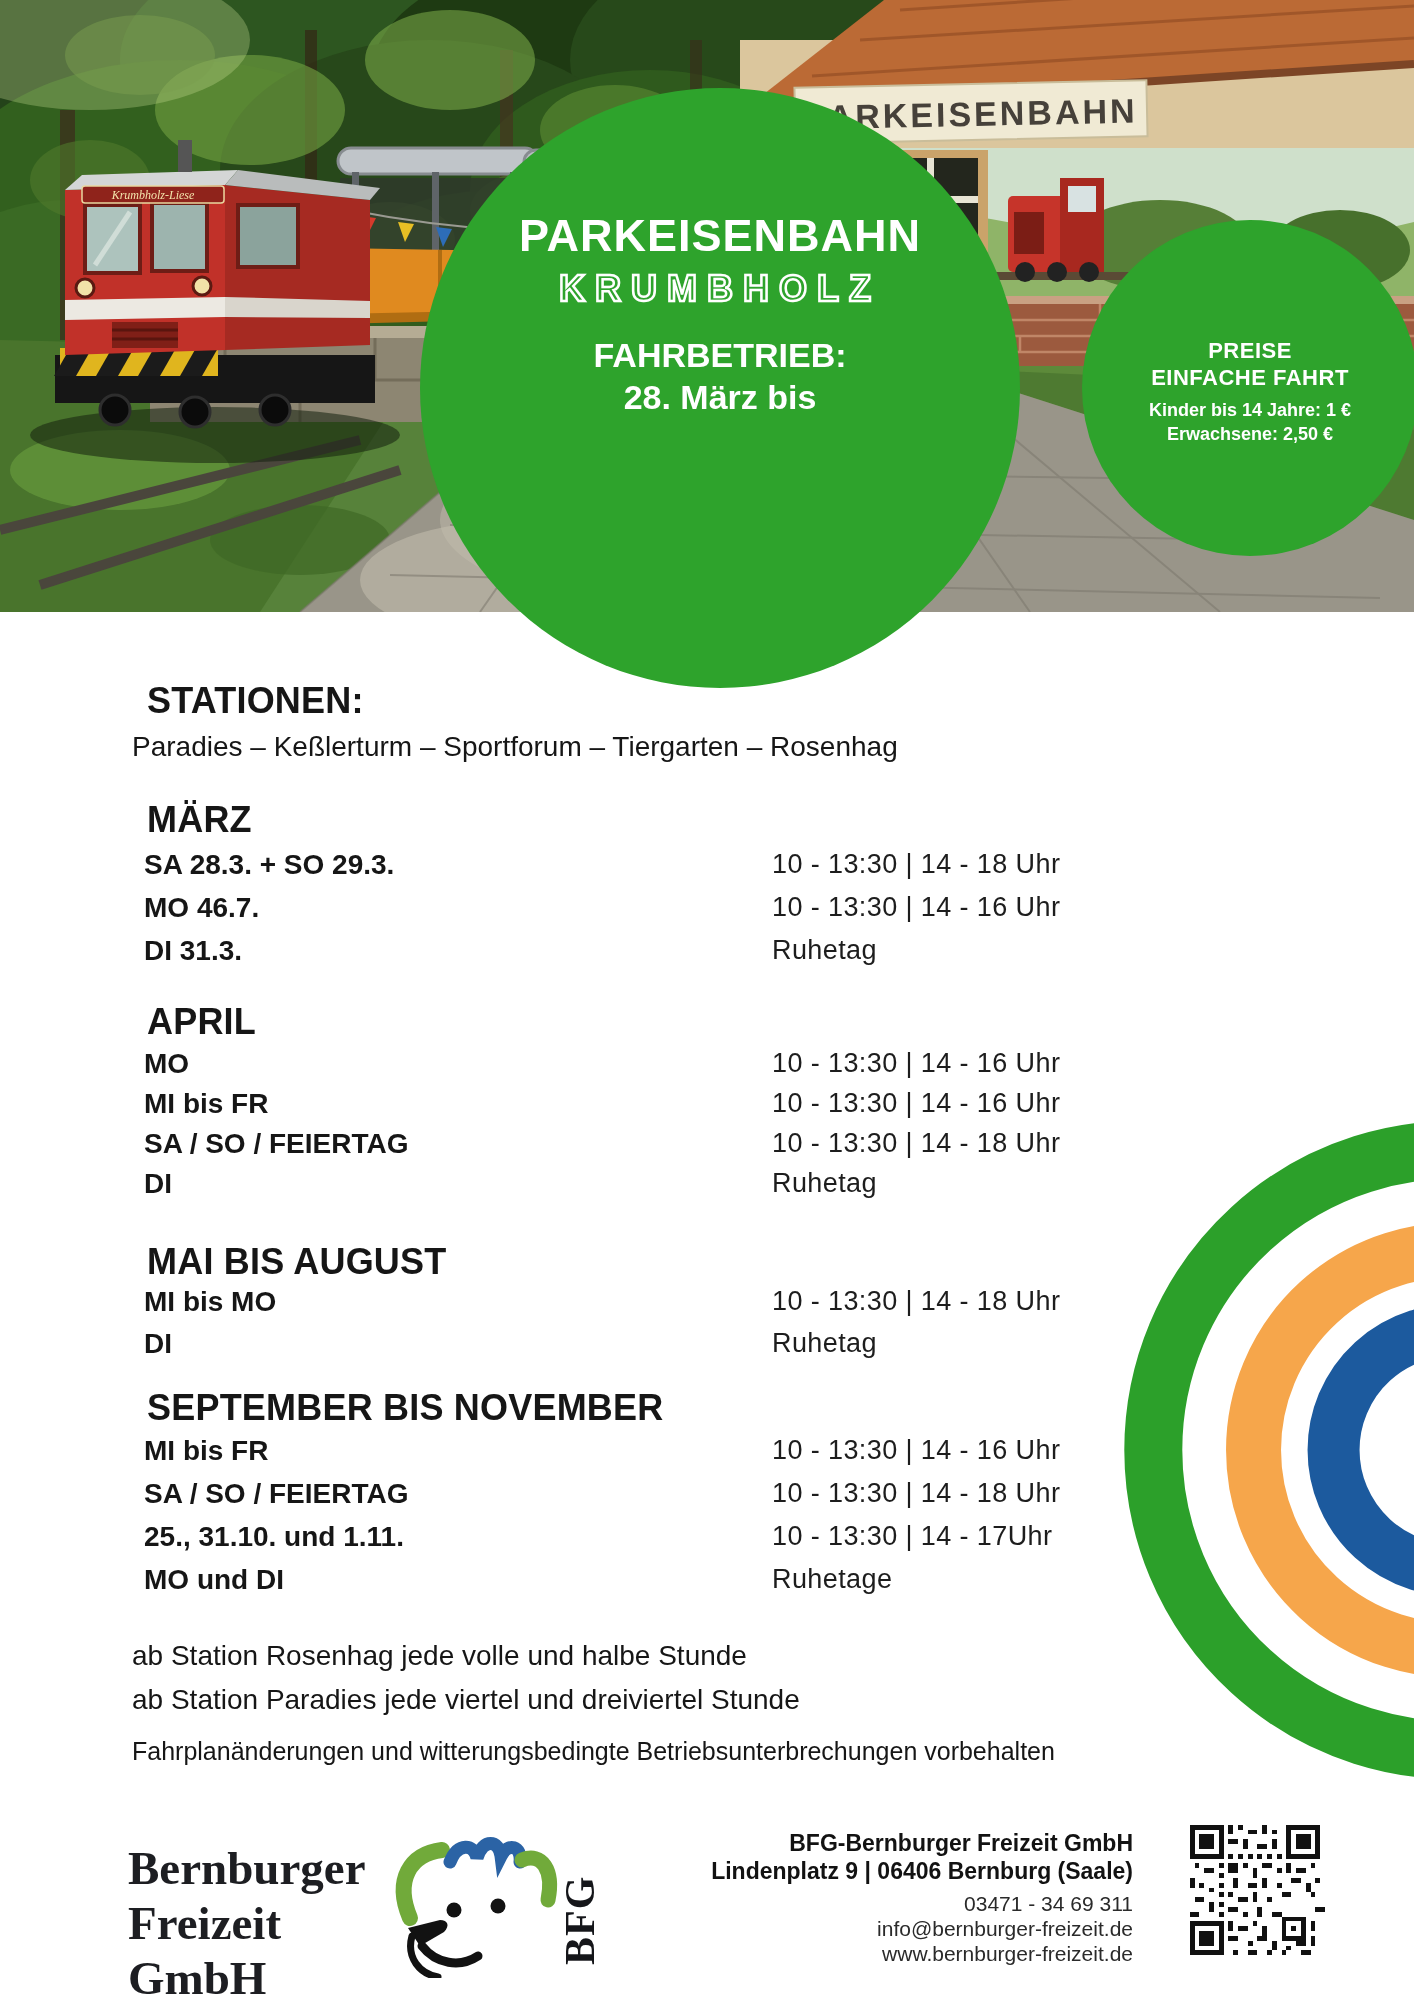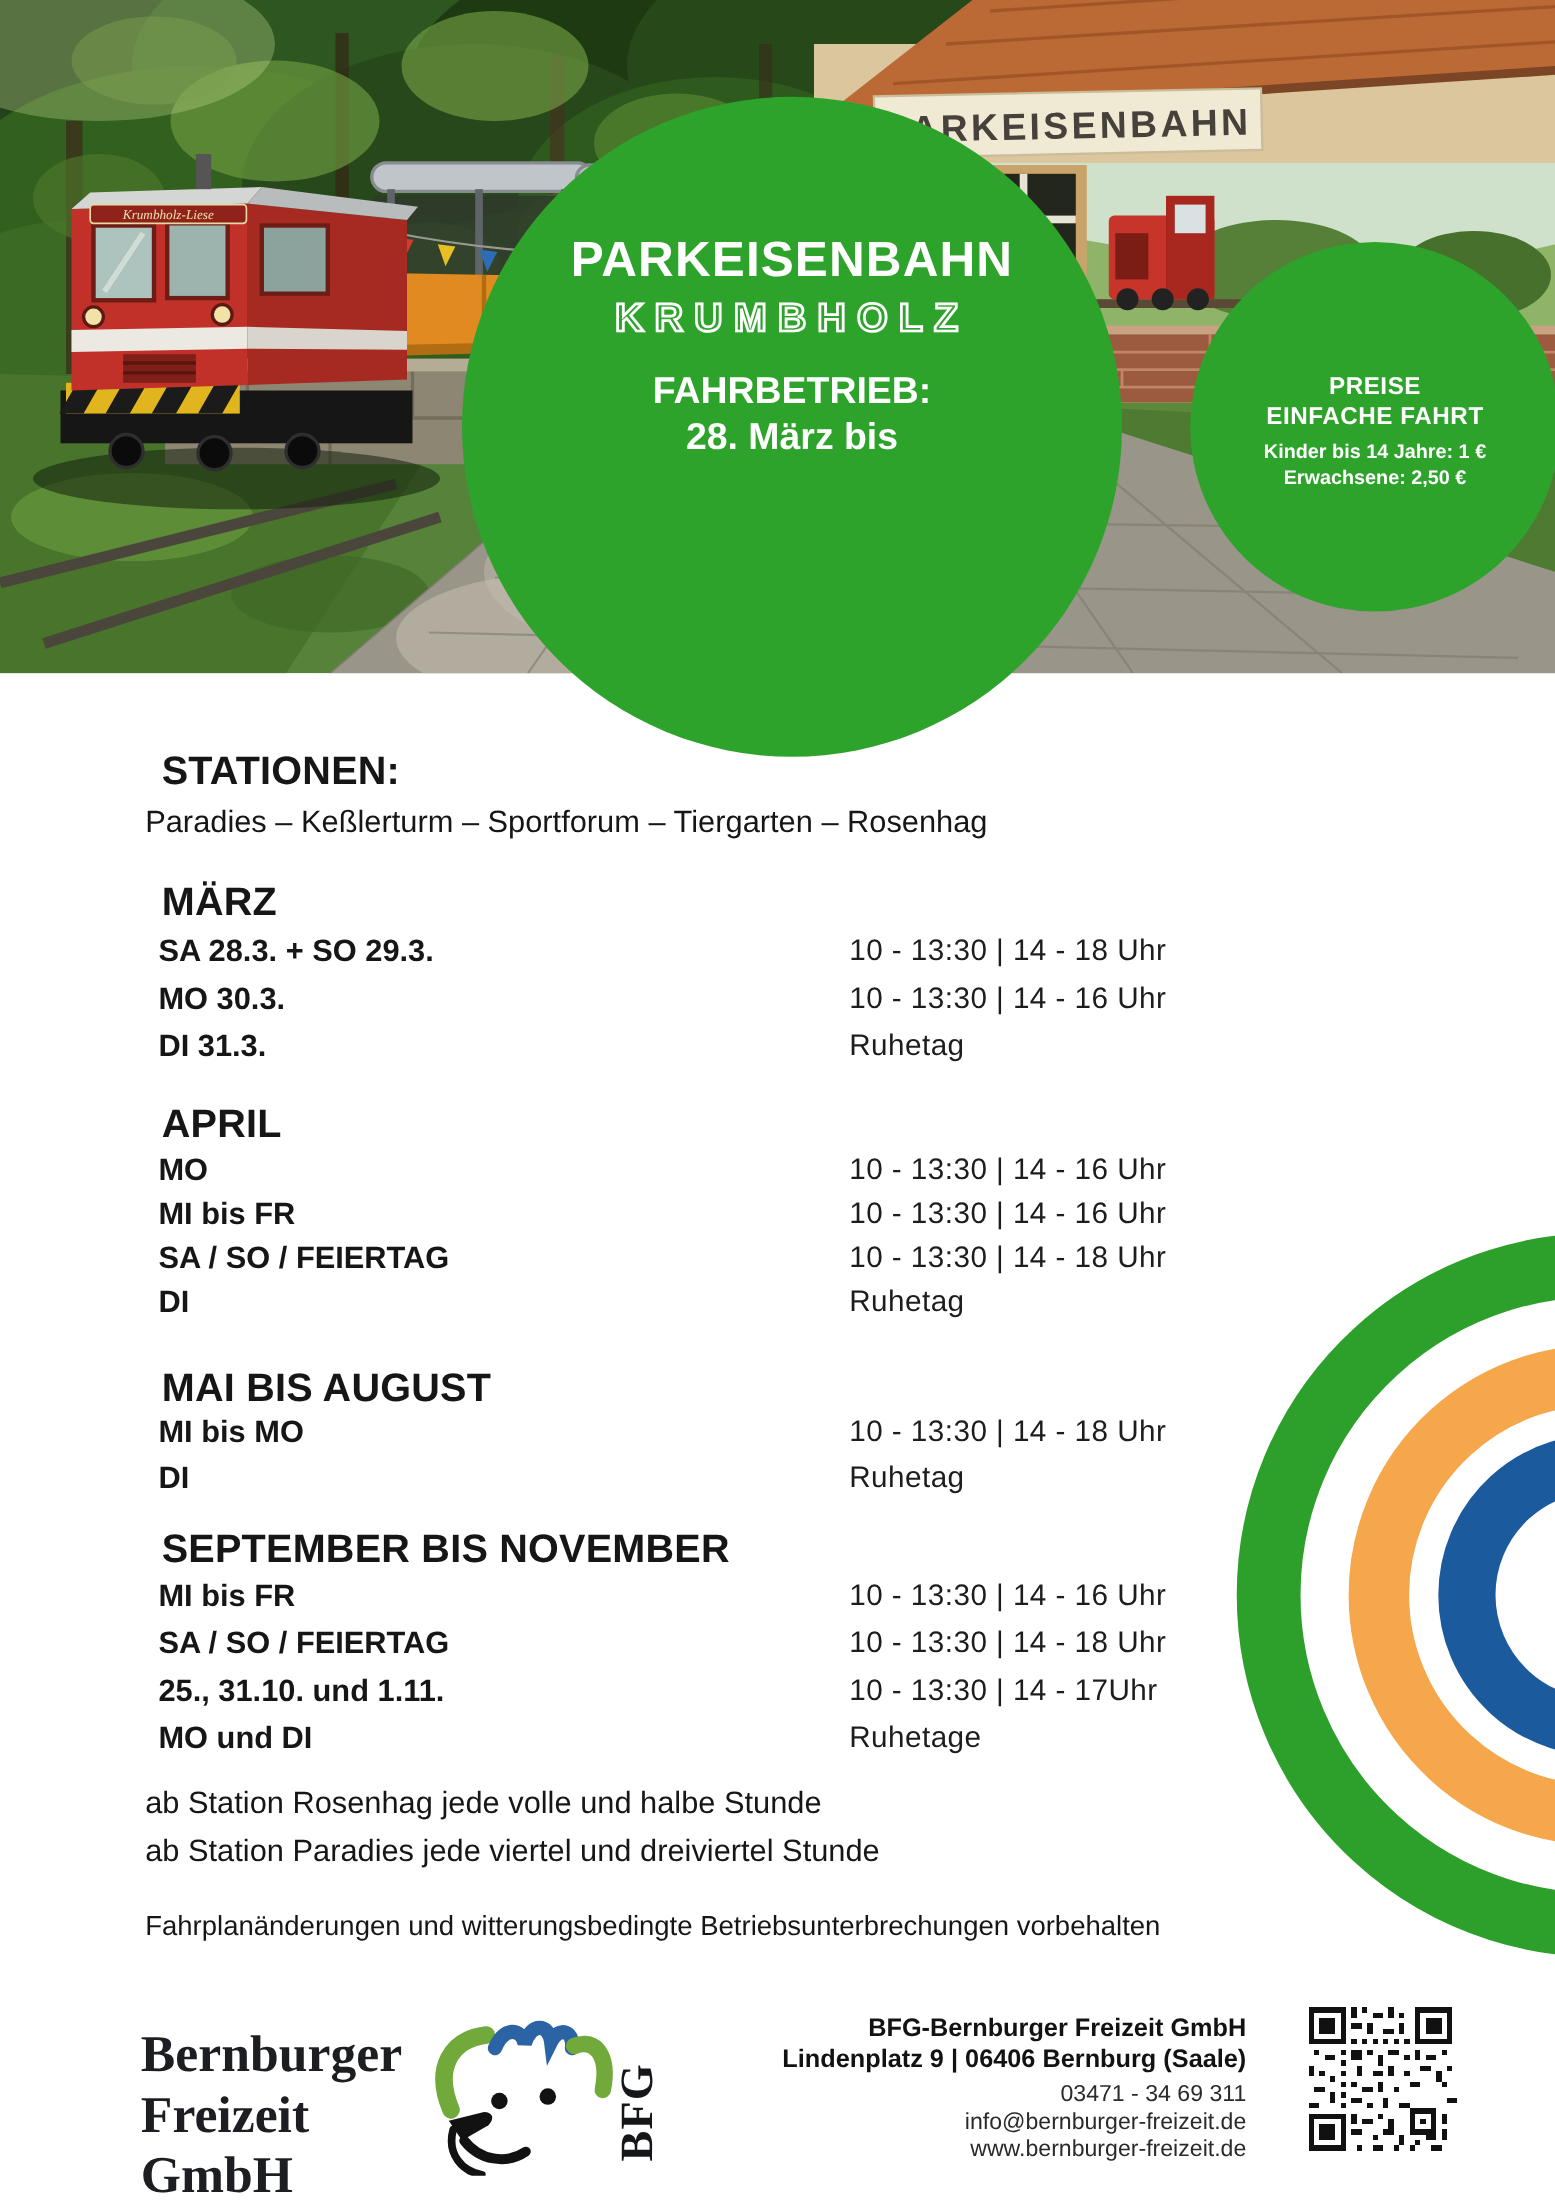--- a/index.html
+++ b/index.html
@@ -22,21 +22,21 @@
   .pr-sub{font-size:22px;font-weight:800;letter-spacing:.5px;line-height:27px;}
   .pr-line{font-size:18px;font-weight:800;line-height:24px;}
   .pr-line.first{margin-top:7px;}
 
   
   .shead{position:absolute;left:132px;font-size:36px;font-weight:800;letter-spacing:.2px;margin-left:15px;}
   .sline{position:absolute;left:132px;font-size:28px;font-weight:400;}
   .row{position:absolute;left:144px;width:1050px;height:36px;}
   .row .lab{position:absolute;left:0;top:0;font-size:28px;font-weight:700;}
   .row .tim{position:absolute;left:628px;top:0;font-size:27px;font-weight:400;letter-spacing:.4px;color:#1d1d1d;}
-  .note{position:absolute;left:132px;font-size:28px;font-weight:400;}
+  .note{position:absolute;left:132px;font-size:28px;font-weight:400;margin-top:17px;}
   .disclaimer{position:absolute;left:132px;font-size:25px;font-weight:400;}
 
   
   .arcs{position:absolute;left:1114px;top:1120px;}
 
   
   .brand{position:absolute;left:128px;top:1841px;font-family:"Liberation Serif",serif;
          font-weight:700;font-size:47px;line-height:55px;color:#1d1e22;}
   .bearlogo{position:absolute;left:380px;top:1818px;}
   .bfg-rot{position:absolute;left:556px;top:1965px;transform:rotate(-90deg);transform-origin:0 0;
@@ -275,21 +275,21 @@
 
   <div class="shead" style="top:680px">STATIONEN:</div>
   <div class="sline" style="top:731px">Paradies – Keßlerturm – Sportforum – Tiergarten – Rosenhag</div>
 
   <div class="shead" style="top:799px">MÄRZ</div>
   <div class="row" style="top:849px">
     <span class="lab">SA 28.3. + SO 29.3.</span>
     <span class="tim">10 - 13:30 | 14 - 18 Uhr</span>
   </div>
   <div class="row" style="top:892px">
-    <span class="lab">MO 30.3.</span>
+    <span class="lab">MO 46.7.</span>
     <span class="tim">10 - 13:30 | 14 - 16 Uhr</span>
   </div>
   <div class="row" style="top:935px">
     <span class="lab">DI 31.3.</span>
     <span class="tim">Ruhetag</span>
   </div>
 
   <div class="shead" style="top:1001px">APRIL</div>
   <div class="row" style="top:1048px">
     <span class="lab">MO</span>

